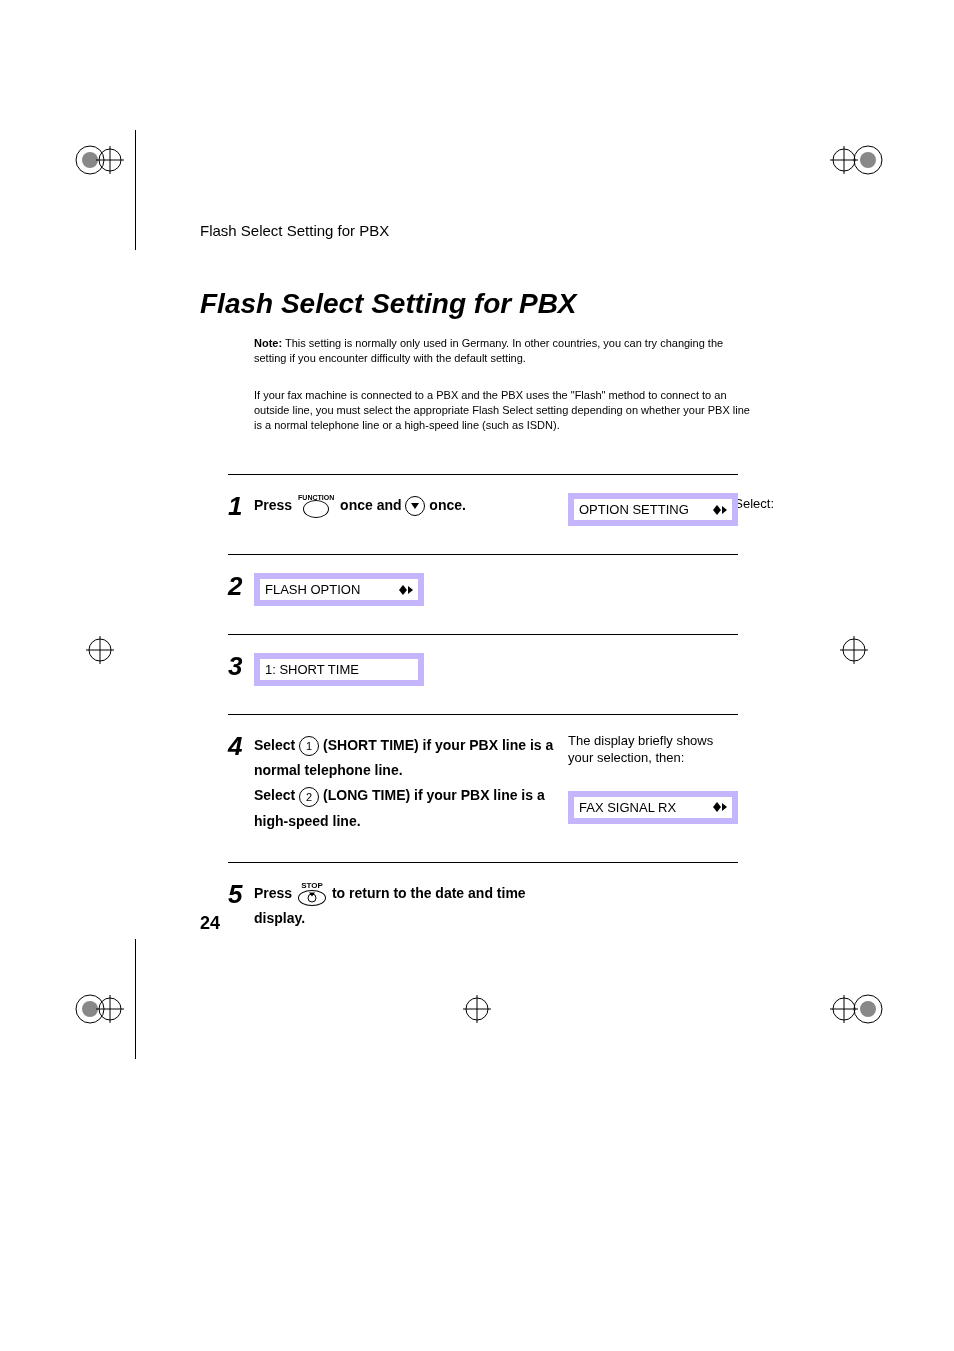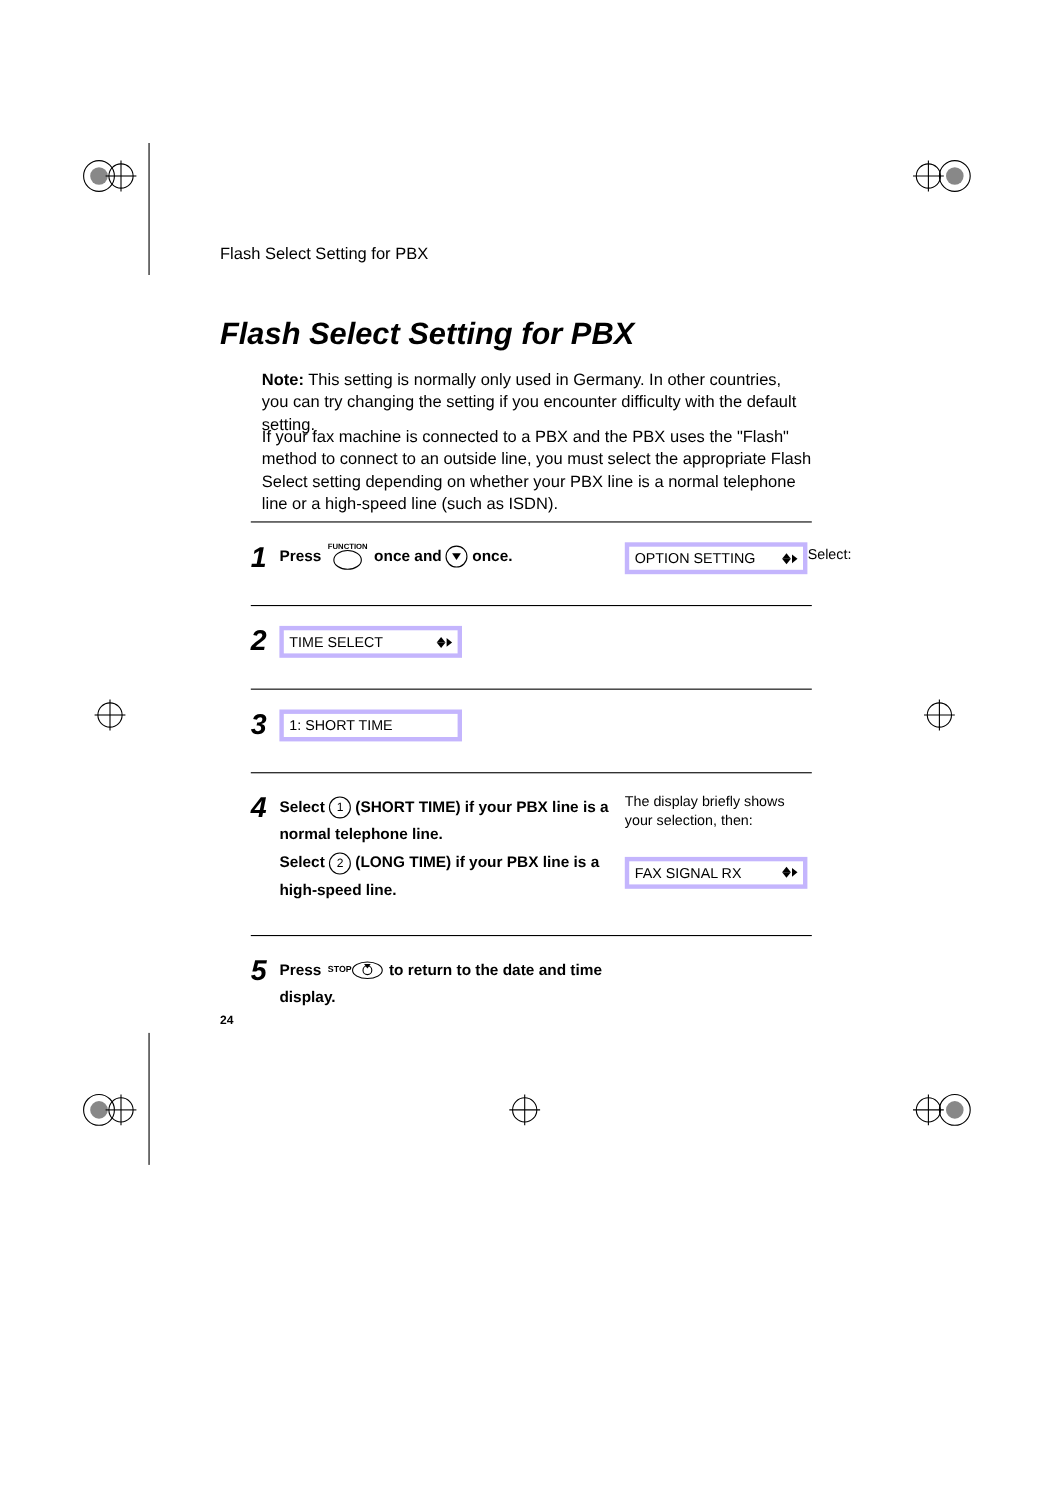--- a/index.html
+++ b/index.html
@@ -1,48 +1,48 @@
 <!DOCTYPE html>
 <html><head>
 <meta charset="utf-8">
 <style>
   html,body{margin:0;padding:0;background:#fff;font-family:Arial,Helvetica,sans-serif;color:#000}
   .page{position:relative;width:954px;height:1209px}
   .crop{position:absolute;width:60px;height:60px}
   .running-head{position:absolute;left:200px;top:222px;font-size:15px}
   .section-title{position:absolute;left:200px;top:288px;font-size:28px;font-weight:bold;font-style:italic;color:#000}
-  .body-text{position:absolute;left:238px;width:500px;font-size:15px;line-height:1.35}
+  .body-text{position:absolute;left:254px;width:500px;font-size:11px;line-height:1.35}
   .steps{position:absolute;left:228px;top:474px;width:510px}
   .step{border-top:1px solid #000;padding:18px 0 28px 0;display:flex;align-items:flex-start}
   .step:last-child{border-bottom:none}
   .step-num{font-size:26px;font-weight:bold;font-style:italic;width:26px;flex-shrink:0;line-height:1}
   .step-instr{flex:1;font-size:14px;font-weight:bold;line-height:1.8}
   .step-right{width:170px;flex-shrink:0;text-align:left;font-size:13px}
   .display-label{position:absolute;right:180px;font-size:13px}
-  .lcd{border:4px solid #c4b5fd;padding:3px 5px;font-size:13px;display:flex;justify-content:space-between;align-items:center;width:148px}
+  .lcd{border:6px solid #c4b5fd;padding:3px 5px;font-size:13px;display:flex;justify-content:space-between;align-items:center;width:148px}
   .btn-oval{display:inline-block;border:1.2px solid #000;border-radius:50%;width:22px;height:14px;vertical-align:middle;position:relative;top:-1px}
   .btn-oval.big{width:24px;height:16px}
   .btn-func{display:inline-flex;flex-direction:column;align-items:center;vertical-align:middle;margin:0 2px}
   .btn-func-label{font-size:7px;font-weight:bold;line-height:1}
   .btn-down{display:inline-block;border:1.2px solid #000;border-radius:50%;width:18px;height:18px;vertical-align:middle;position:relative}
   .btn-down::after{content:"";position:absolute;left:50%;top:50%;width:0;height:0;border-left:4px solid transparent;border-right:4px solid transparent;border-top:6px solid #000;transform:translate(-50%,-50%)}
   .btn-right{display:inline-block;border:1.2px solid #000;border-radius:50%;width:18px;height:18px;vertical-align:middle;position:relative}
   .btn-right::after{content:"";position:absolute;left:50%;top:50%;width:0;height:0;border-top:4px solid transparent;border-bottom:4px solid transparent;border-left:6px solid #000;transform:translate(-50%,-50%)}
   .btn-num{display:inline-block;border:1.2px solid #000;border-radius:50%;width:18px;height:18px;line-height:18px;text-align:center;font-size:11px;vertical-align:middle;font-weight:normal}
-  .btn-stop{display:inline-flex;align-items:center;vertical-align:middle;margin:0 2px}
+  .btn-stop{display:inline-flex;flex-direction:column;align-items:center;vertical-align:middle;margin:0 2px}
   .btn-stop-label{font-size:8px;font-weight:bold;line-height:1}
   .btn-stop-oval{border:1.2px solid #000;border-radius:50%;width:26px;height:14px;position:relative}
   .btn-stop-oval::after{content:"";position:absolute;left:50%;top:50%;width:7px;height:7px;border:1px solid #000;border-radius:50%;transform:translate(-50%,-50%)}
   .btn-stop-oval::before{content:"";position:absolute;left:50%;top:50%;width:0;height:0;border-left:3px solid transparent;border-right:3px solid transparent;border-top:4px solid #000;transform:translate(-50%,-140%)}
   .arrows{display:inline-flex;flex-direction:column;align-items:center;font-size:8px;line-height:.7}
   .arrows2{display:inline-flex;align-items:center;gap:1px}
   .tri-up{width:0;height:0;border-left:4px solid transparent;border-right:4px solid transparent;border-bottom:5px solid #000}
   .tri-down{width:0;height:0;border-left:4px solid transparent;border-right:4px solid transparent;border-top:5px solid #000}
   .tri-right{width:0;height:0;border-top:4px solid transparent;border-bottom:4px solid transparent;border-left:5px solid #000}
-  .page-num{position:absolute;left:200px;bottom:275px;font-weight:bold;font-size:11px}
+  .page-num{position:absolute;left:200px;bottom:275px;font-weight:bold;font-size:18px}
   .brief{font-size:13px;line-height:1.3;margin-bottom:24px}
 </style>
 </head>
 <body>
 
 <div class="page">
 
   <svg class="crop" style="left:70px;top:130px" viewBox="0 0 60 60">
       <circle cx="20" cy="30" r="14" fill="none" stroke="#000" stroke-width="1"></circle>
       <circle cx="20" cy="30" r="8" fill="#888"></circle>
@@ -141,21 +141,21 @@
             <span class="tri-right"></span>
           </span>
         </div>
       </div>
     </div>
 
     <div class="step">
       <div class="step-num">2</div>
       <div class="step-right">
         <div class="lcd">
-          <span>TIME SELECT</span>
+          <span>FLASH OPTION</span>
           <span class="arrows2">
             <span class="arrows">
                 <span class="tri-up"></span>
                 <span class="tri-down"></span>
               </span>
             <span class="tri-right"></span>
           </span>
         </div>
       </div>
     </div>

